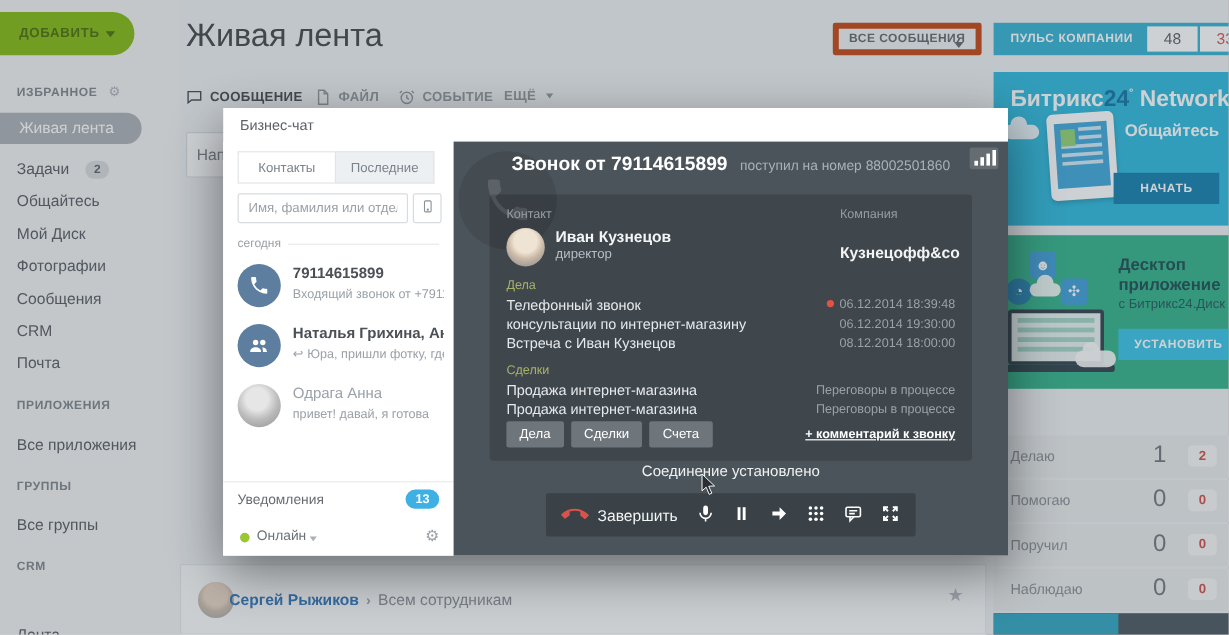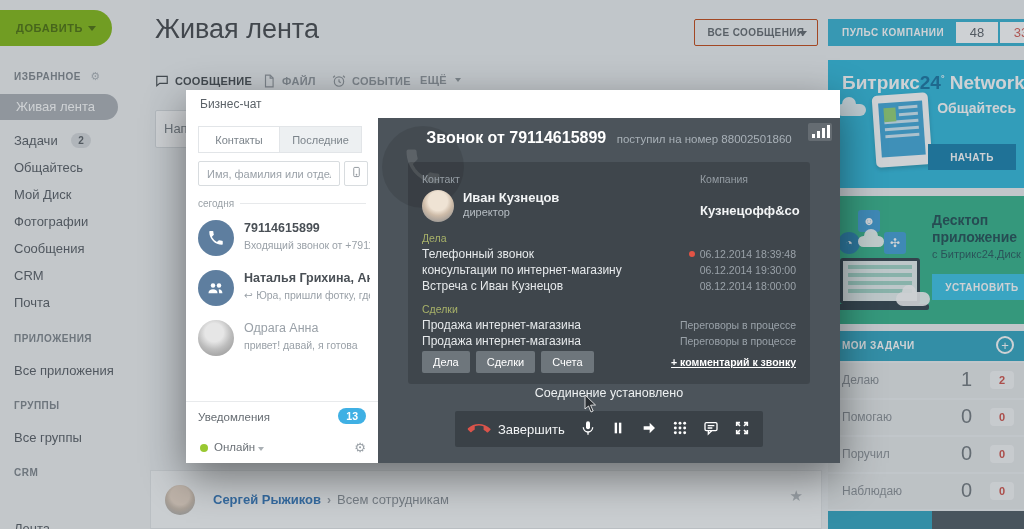--- a/index.html
+++ b/index.html
@@ -21,21 +21,21 @@
   #page-title { left:155px; top:14px; font-size:27px; font-weight:400; color:#3d4145; }
 
   .side-header { left:14px; font-size:10px; font-weight:bold; letter-spacing:.5px; color:#7a8187; }
   .side-item { left:14px; font-size:13px; color:#51575d; cursor:pointer; white-space:nowrap; }
   #side-active { left:0; top:94px; width:118px; height:26px; background:#a9aeb3;
                  border-radius:0 14px 14px 0; color:#fff; font-size:13px;
                  line-height:26px; padding-left:16px; cursor:pointer; }
   .side-badge { display:inline-block; margin-left:10px; background:#d6d9db; color:#555b60;
                 font-size:10px; font-weight:bold; border-radius:9px; padding:2px 7px; vertical-align:1px;}
 
-  #all-msgs { left:694px; top:19px; width:124px; height:27px; border:1px solid #c2410c;
+  #all-msgs { left:694px; top:19px; width:124px; height:27px; border:5px solid #c2410c;
               border-radius:2px; background:transparent; color:#5d6368; font-size:10px;
               font-weight:bold; letter-spacing:.4px; cursor:pointer; position:absolute;}
   #all-msgs .tri { position:absolute; right:10px; top:11px; width:0; height:0;
               border-left:4px solid transparent; border-right:4px solid transparent;
               border-top:5px solid #5d6368;}
   #pulse-btn { left:828px; top:19px; width:200px; height:27px; background:#2eb0d2; cursor:pointer; }
   #pulse-btn .lbl { position:absolute; left:14px; top:8px; color:#fff; font-size:10px;
                     font-weight:bold; letter-spacing:.5px; }
   .pulse-count { position:absolute; top:3px; height:21px; width:42px; background:#fff;
                  text-align:center; line-height:21px; font-size:13px; }
@@ -50,21 +50,21 @@
                    border-right:3.5px solid transparent; border-top:4px solid #8d9399; margin-left:2px;}
 
   #composer { left:155px; top:110px; width:520px; height:38px; background:#fff;
               border:1px solid #d9dde0; border-radius:2px; font-size:13px; color:#757c82;
               line-height:36px; padding-left:8px; }
 
   #post-card { left:150px; top:470px; width:672px; height:59px; background:#fafbfb;
                border:1px solid #e3e6e8; }
   #post-avatar { left:14px; top:14px; width:30px; height:30px; border-radius:50%;
                  background:radial-gradient(circle at 50% 35%, #e9d6c4 0 38%, #cdbcab 55%, #9aa0a4 100%); }
-  #post-author { left:62px; top:21px; font-size:13px; font-weight:bold; color:#2b72b8; cursor:pointer;}
+  #post-author { left:40px; top:21px; font-size:13px; font-weight:bold; color:#2b72b8; cursor:pointer;}
   #post-sep { color:#9aa0a6; font-weight:bold; margin:0 6px; font-size:12px;}
   #post-audience { font-size:13px; color:#868d93; font-weight:normal; }
   #post-star { right:18px; top:16px; font-size:15px; color:#b6bbbf; cursor:pointer; position:absolute;}
 
   
   .widget { left:828px; width:196px; overflow:hidden; }
   #w-network { top:60px; height:128px; background:#27b7dc; }
   #w-network .brand { position:absolute; left:14px; top:12px; font-size:19px; font-weight:bold; color:#fff; white-space:nowrap;}
   #w-network .brand .n24 { color:#0d6f9f; }
   #w-network .brand .deg { font-size:9px; vertical-align:8px; }
@@ -313,24 +313,20 @@
         <i></i>
         <div class="base"></div>
       </div>
     <div class="cloud" style="left:68px; top:96px; width:34px; height:14px;"></div>
     <div class="t1">Десктоп</div>
     <div class="t2">приложение</div>
     <div class="t3">с Битрикс24.Диск</div>
     <button class="cta">УСТАНОВИТЬ</button>
   </div>
 
-  <div class="abs widget" id="w-tasks-h">
-    <span class="lbl">МОИ ЗАДАЧИ</span>
-    <span class="plus">+</span>
-  </div>
   <div class="abs task-row" style="top:363px;">
     <span class="lbl">Делаю</span>
     <span class="val">1</span>
     <span class="bdg">2</span>
   </div>
   <div class="abs task-row" style="top:400px;">
     <span class="lbl">Помогаю</span>
     <span class="val">0</span>
     <span class="bdg">0</span>
   </div>

